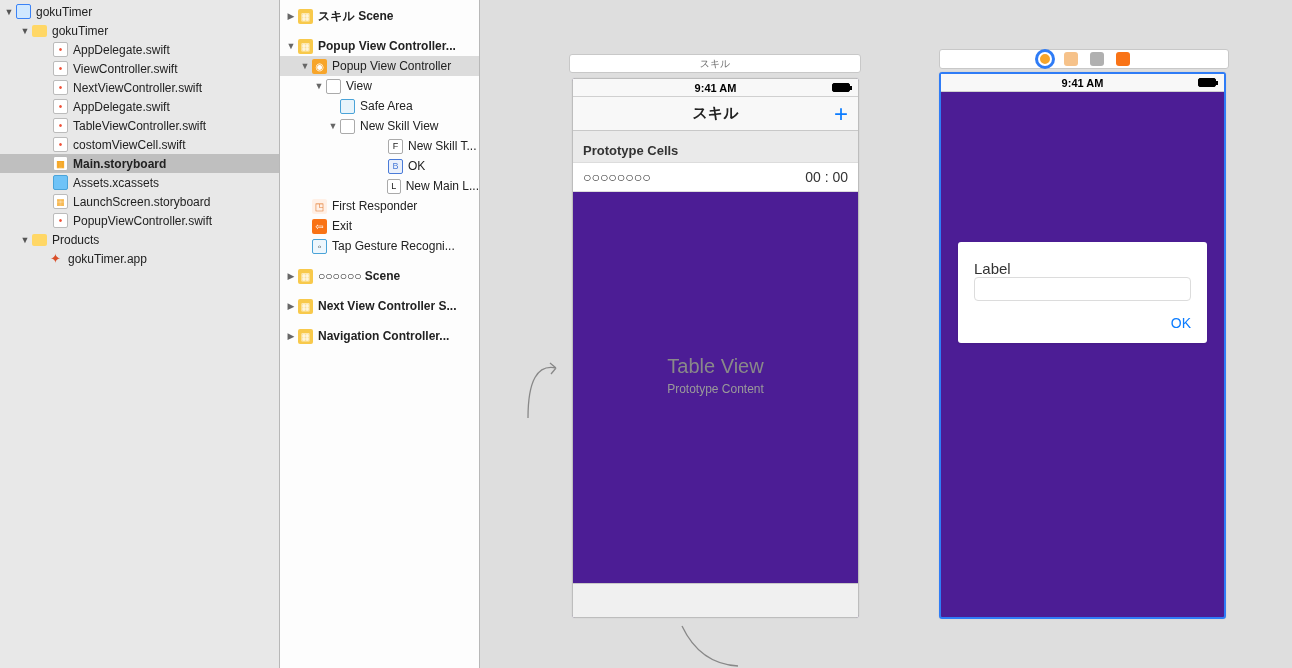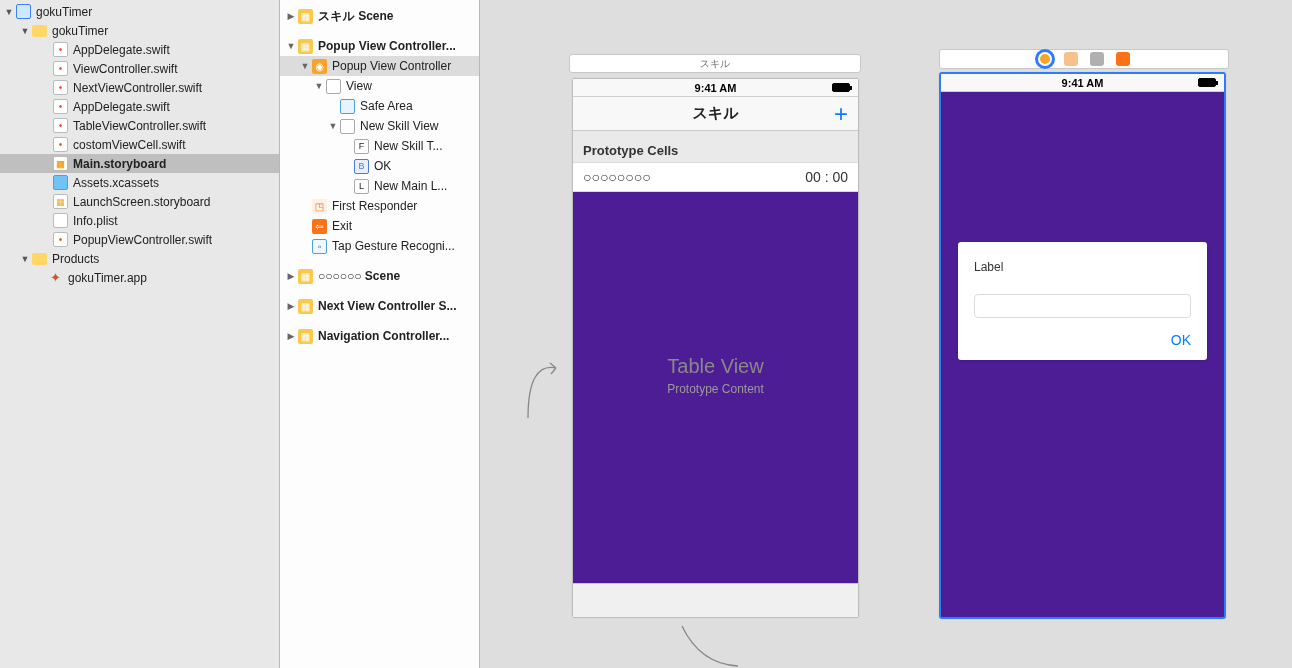--- a/index.html
+++ b/index.html
@@ -83,21 +83,21 @@
     height: 20px;
     white-space: nowrap;
     overflow: hidden;
   }
   .out-row.selected { background: #dcdcdc; }
   .out-row .disclosure { color:#666; }
   .scn-indent-0 { padding-left: 6px; }
   .scn-indent-1 { padding-left: 20px; }
   .scn-indent-2 { padding-left: 34px; }
   .scn-indent-3 { padding-left: 48px; }
-  .scn-indent-4 { padding-left: 62px; }
+  .scn-indent-4 { padding-left: 96px; }
 
   .ic {
     width: 15px; height: 15px; margin-right: 5px;
     display:inline-flex; align-items:center; justify-content:center;
     font-size:10px; border-radius:2px;
   }
   .ic-scene  { background:#f8c94b; color:#fff; }
   .ic-scene::after { content:"▦"; }
   .ic-vc     { background:#f7a52a; color:#fff; }
   .ic-vc::after { content:"◉"; }
@@ -269,21 +269,21 @@
   
   .popup-card {
     position:absolute;
     left: 17px; top: 168px;
     right: 17px;
     background:#fff;
     border-radius:3px;
     box-shadow: 0 1px 3px rgba(0,0,0,0.1);
     padding: 18px 16px 12px 16px;
   }
-  .popup-card .lbl { font-size:12px; color:#333; margin-bottom:20px; }
+  .popup-card .lbl { font-size:15px; color:#333; margin-bottom:0; }
   .popup-card .field {
     height: 24px;
     border:1px solid #dcdcdc;
     border-radius:4px;
     margin-bottom:14px;
     background:#fff;
   }
   .popup-card .ok {
     text-align:right;
     color:#0b7cff;
@@ -342,25 +342,20 @@
   </div>
   <div class="nav-row nav-indent-3">
     <span class="disclosure blank">▶</span>
     <span class="file-icon icon-assets"></span>
     <span class="nav-label">Assets.xcassets</span>
   </div>
   <div class="nav-row nav-indent-3">
     <span class="disclosure blank">▶</span>
     <span class="file-icon icon-story"></span>
     <span class="nav-label">LaunchScreen.storyboard</span>
-  </div>
-  <div class="nav-row nav-indent-3">
-    <span class="disclosure blank">▶</span>
-    <span class="file-icon icon-plist"></span>
-    <span class="nav-label">Info.plist</span>
   </div>
   <div class="nav-row nav-indent-3">
     <span class="disclosure blank">▶</span>
     <span class="file-icon icon-swift"></span>
     <span class="nav-label">PopupViewController.swift</span>
   </div>
   <div class="nav-row nav-indent-1">
     <span class="disclosure">▼</span>
     <span class="file-icon icon-folder"></span>
     <span class="nav-label">Products</span>

